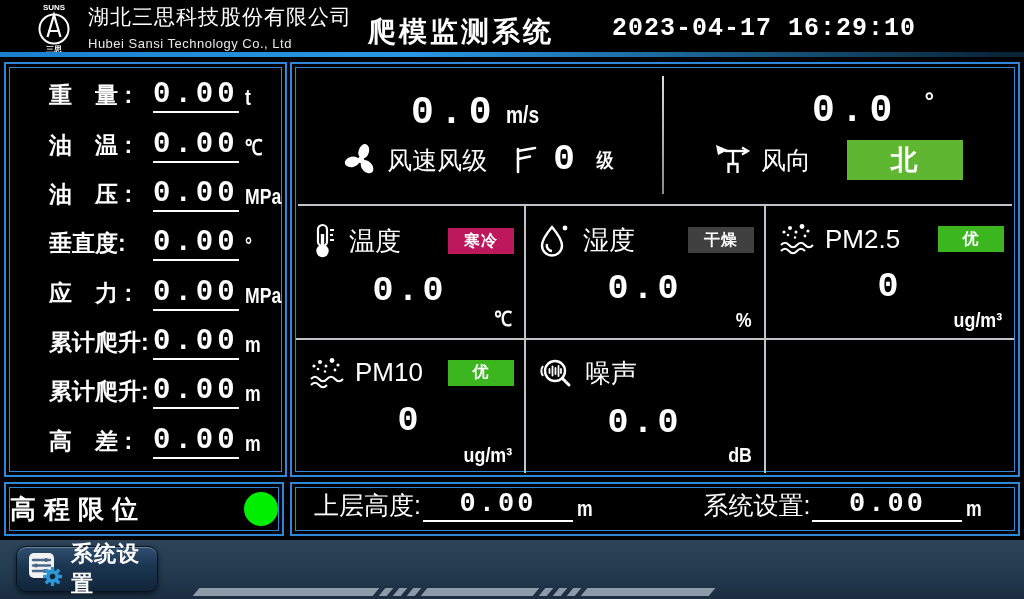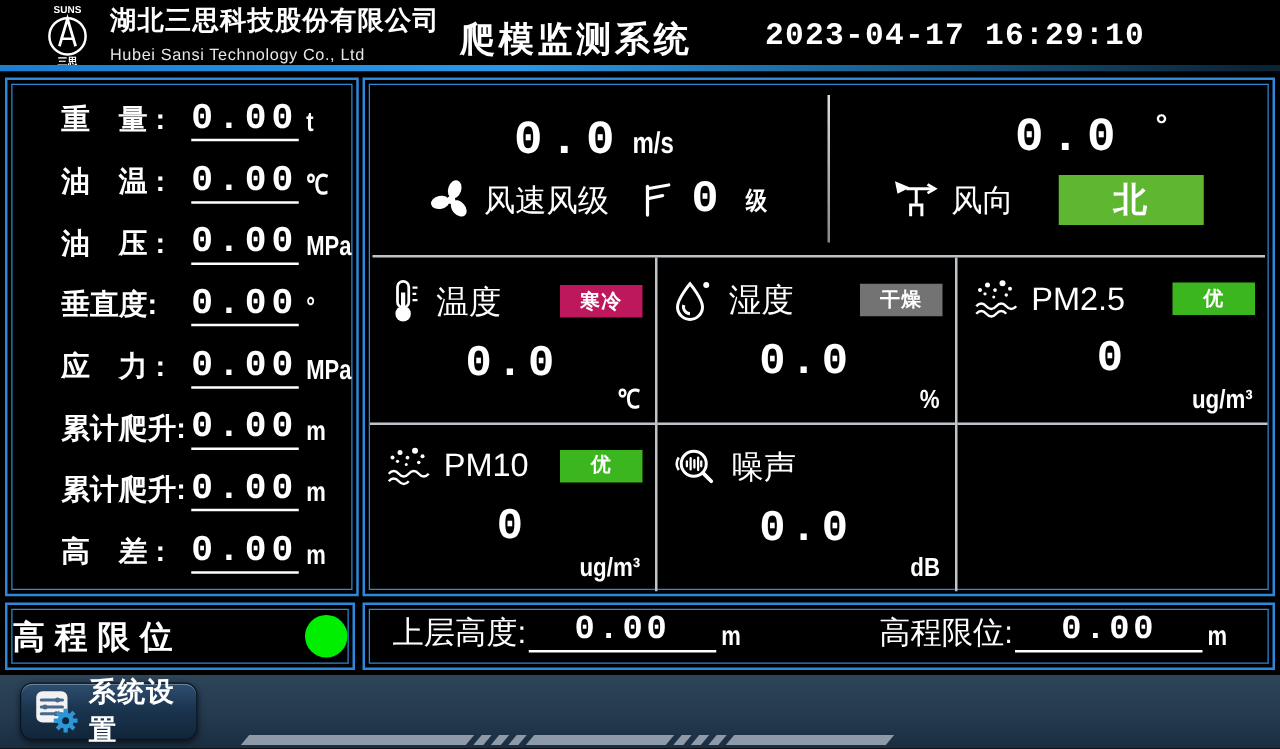--- a/index.html
+++ b/index.html
@@ -2,21 +2,21 @@
 <html><head>
 <meta charset="utf-8">
 <style>
   html,body{margin:0;padding:0;background:#000;}
   #screen{position:relative;width:1024px;height:599px;background:#000;overflow:hidden;
           font-family:"Liberation Sans",sans-serif;color:#fff;}
   
   #header{position:absolute;left:0;top:0;width:1024px;height:52px;background:#000;}
   #logo{position:absolute;left:26px;top:2px;}
   #company{position:absolute;left:88px;top:5px;line-height:1.1;}
-  .company-cn{font-size:21px;font-weight:bold;letter-spacing:1px;}
+  .company-cn{font-size:21px;font-weight:normal;letter-spacing:1px;}
   .company-en{font-size:13px;color:#e8e8e8;letter-spacing:.5px;margin-top:9px;}
   #page-title{position:absolute;left:368px;top:13px;font-size:28px;font-weight:bold;letter-spacing:3px;}
   #datetime{position:absolute;left:612px;top:14px;font-size:25px;font-weight:bold;
             font-family:"Liberation Mono",monospace;letter-spacing:1px;}
   #header-line{position:absolute;left:0;top:52px;width:1024px;height:5px;
     background:linear-gradient(90deg,#1a7fd0 0%,#2a97e6 40%,#16557e 75%,#0a2438 98%);}
   
   .panel{position:absolute;border:2px solid #2e87d9;background:#000;padding:3px;box-sizing:border-box;}
   .panel-inner{border:1px solid #2e87d9;width:100%;height:100%;box-sizing:border-box;position:relative;}
   
@@ -221,21 +221,21 @@
         </div>
 
         <div class="cell bR bB">
           <div class="cell-head">
             <svg class="icn" width="34" height="36" viewBox="0 0 34 36">
               <path d="M14 5 C14 5 4 17 4 23.5 a10 10 0 0 0 20 0 C24 17 14 5 14 5 Z" fill="none" stroke="#fff" stroke-width="2.4"></path>
               <path d="M9 22 a5.5 5.5 0 0 0 5 7" fill="none" stroke="#fff" stroke-width="2.4"></path>
               <circle cx="27" cy="6" r="2.4" fill="#fff"></circle>
             </svg>
             <span class="cell-label">湿度</span>
-            <span class="badge" style="background-color: #737373;">干燥</span>
+            <span class="badge" style="background-color: #404040;">干燥</span>
           </div>
           <div class="cell-value">0.0</div>
           <div class="cell-unit">%</div>
         </div>
 
         <div class="cell bB">
           <div class="cell-head">
             <svg class="icn" width="36" height="34" viewBox="0 0 36 34">
               <g fill="#fff">
                 <circle cx="6" cy="10" r="1.6"></circle>
@@ -315,21 +315,21 @@
       </div>
   </div>
 
   <div class="panel" id="height-panel">
     <div class="panel-inner">
         <div id="height-inner">
       <span class="h-label">上层高度:</span>
       <span class="h-value">0.00</span>
       <span class="h-unit">m</span>
       <span class="h-spacer"></span>
-      <span class="h-label">高程限位:</span>
+      <span class="h-label">系统设置:</span>
       <span class="h-value">0.00</span>
       <span class="h-unit">m</span>
     </div>
       </div>
   </div>
 
   <div id="taskbar">
     <div id="settings-btn">
       <svg class="icn" width="36" height="36" viewBox="0 0 36 36">
         <rect x="2" y="2" width="25" height="25" rx="5" fill="#f2f2f2"></rect>

